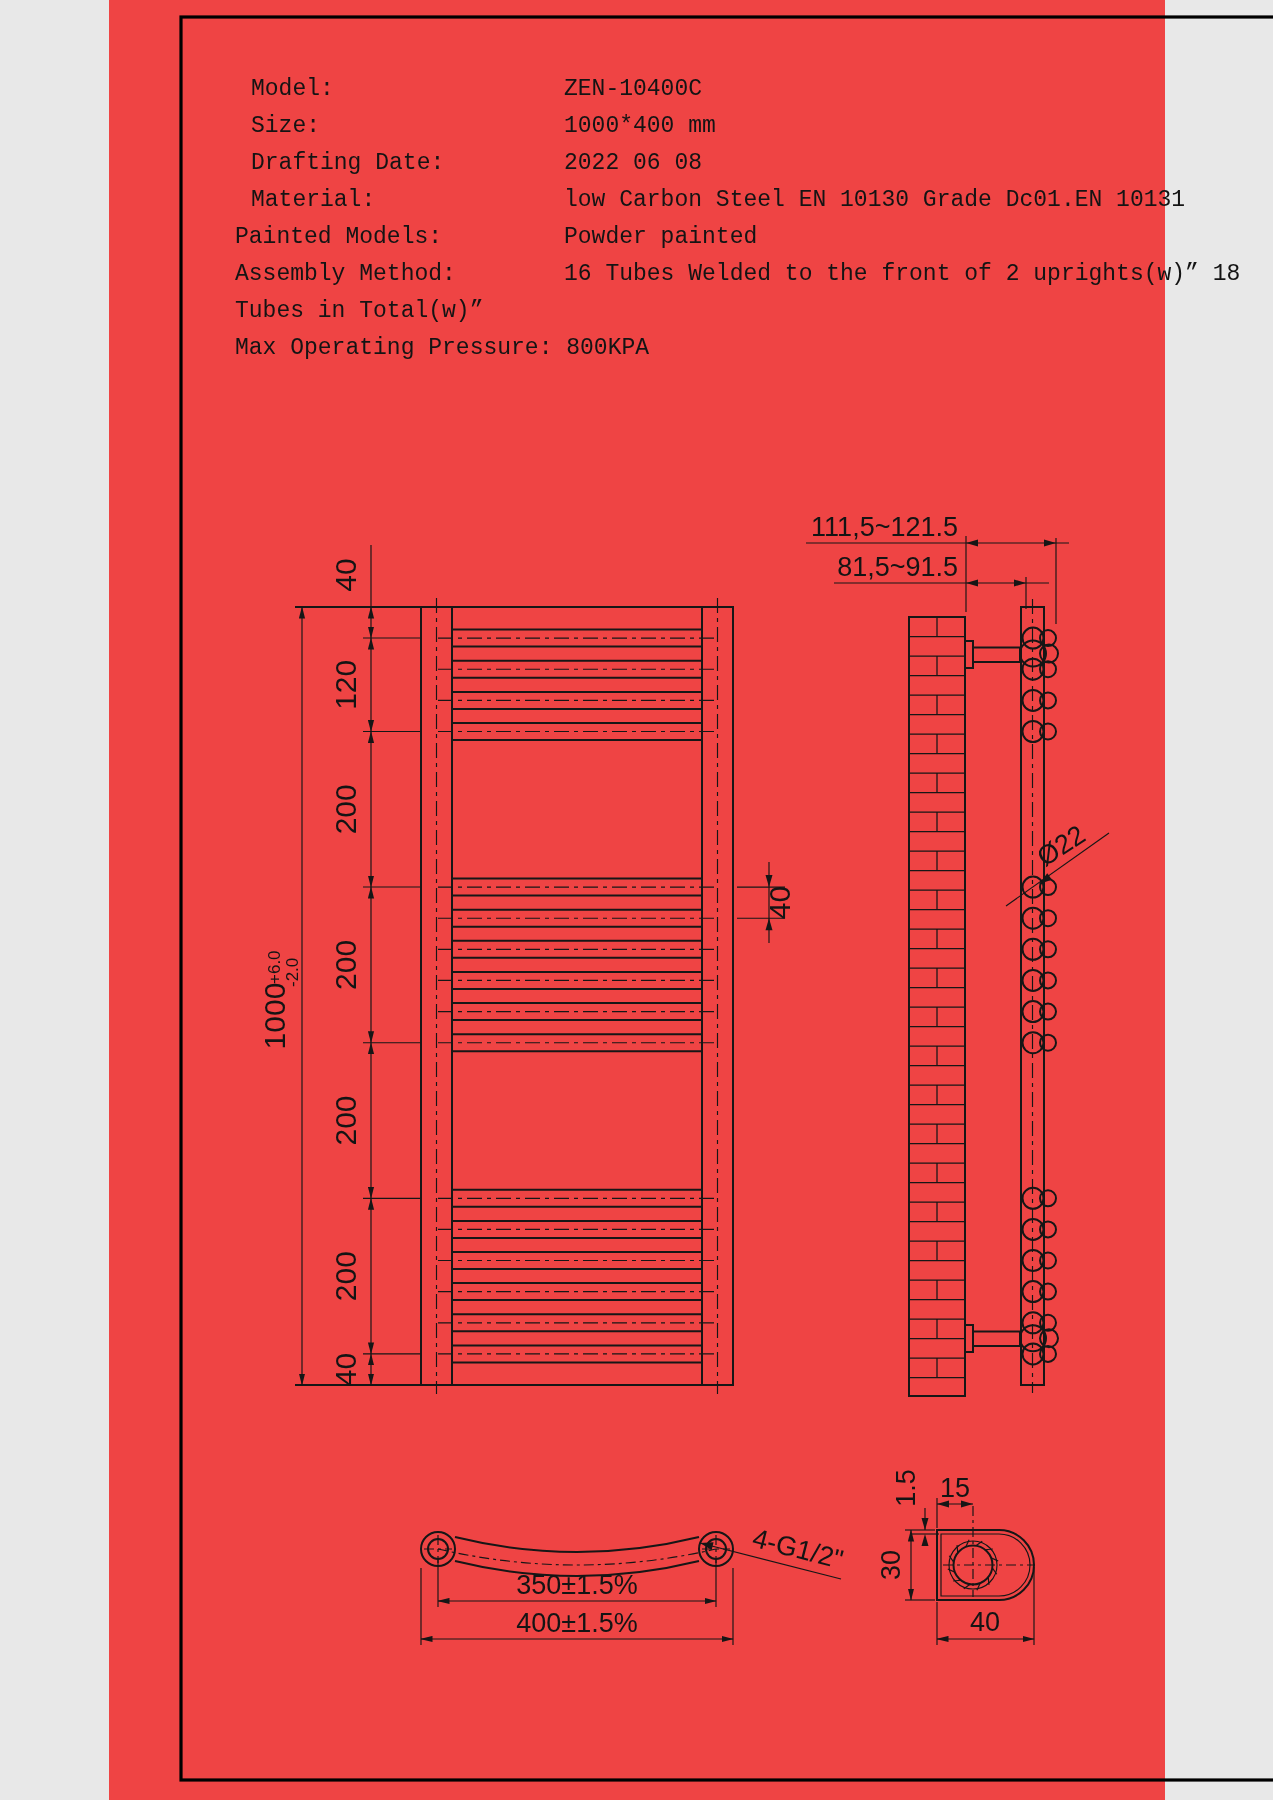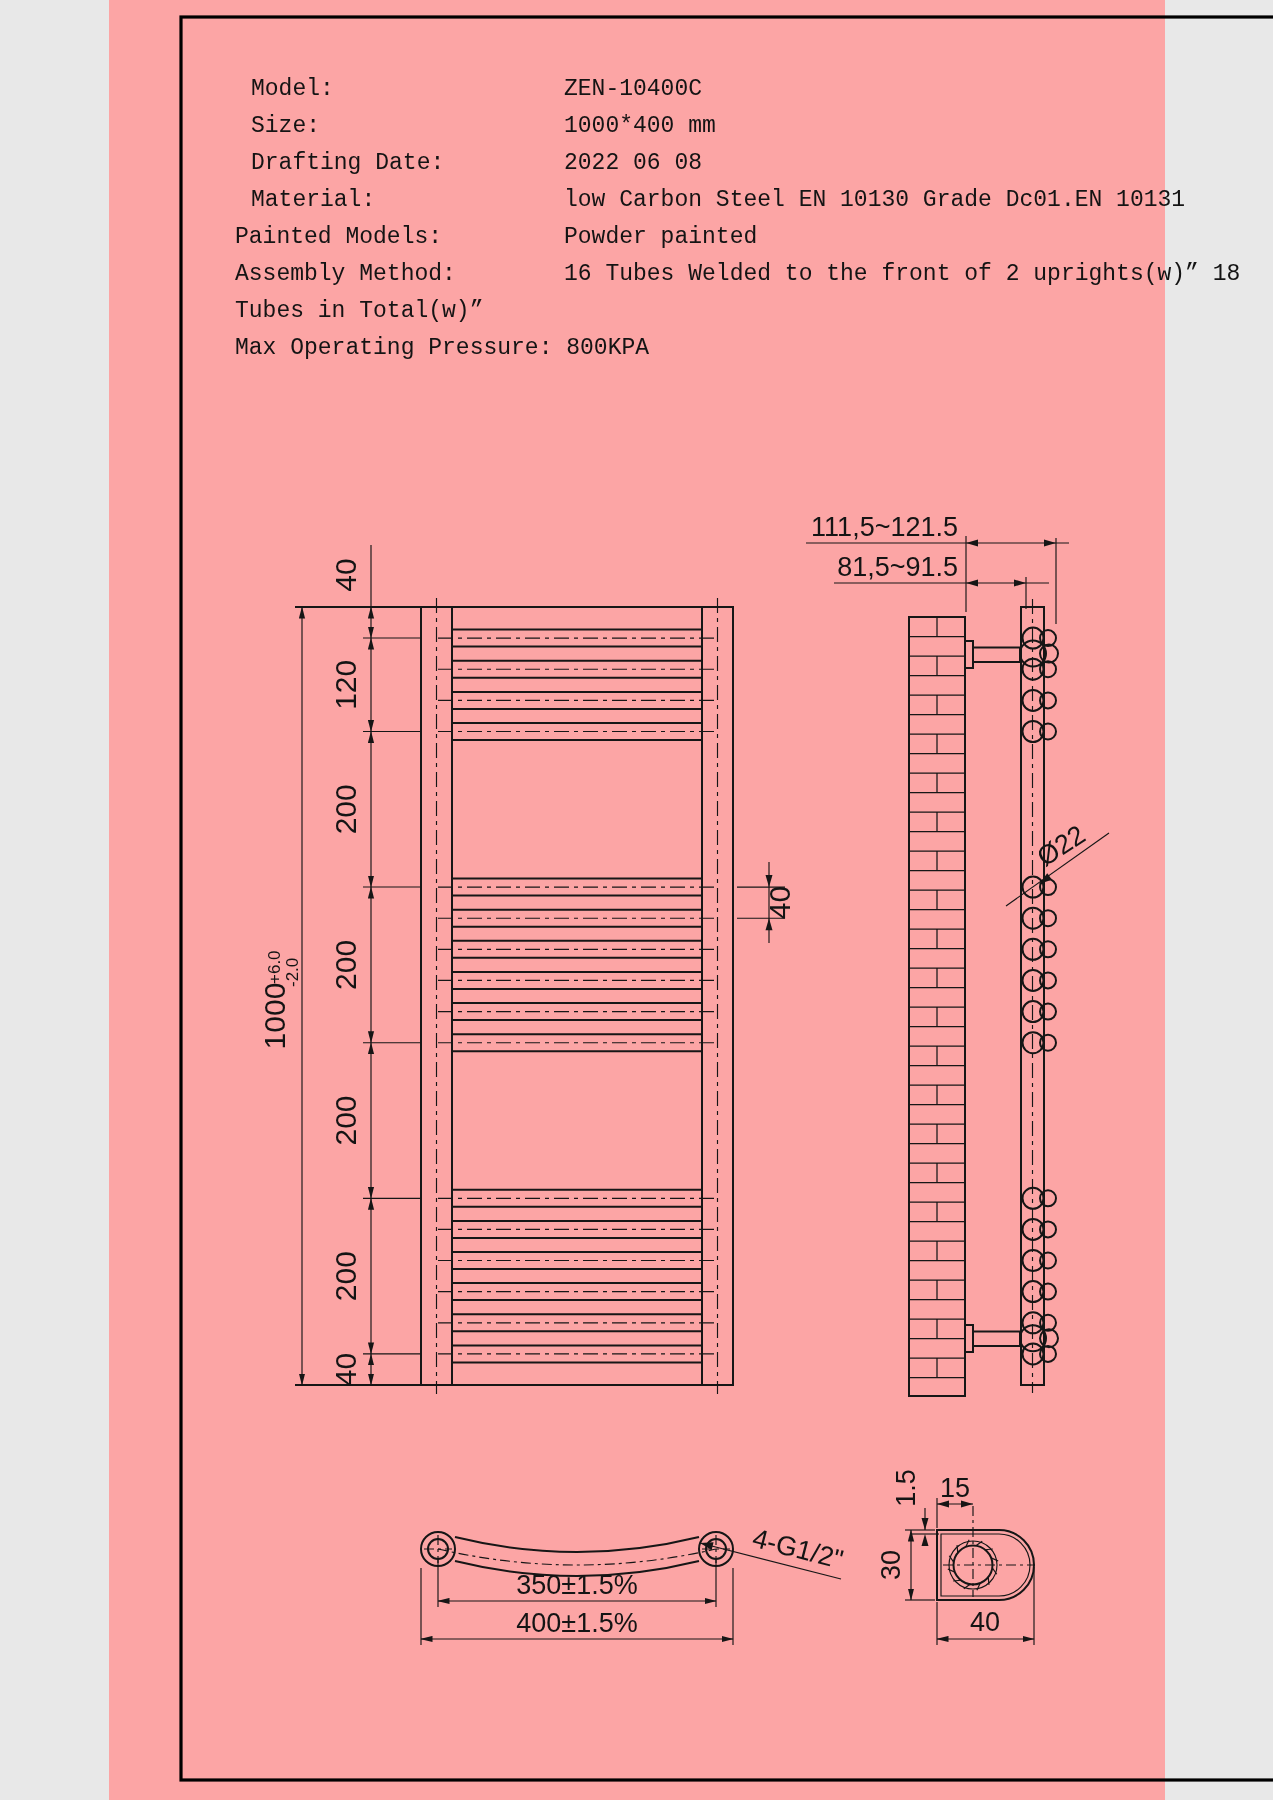--- a/index.html
+++ b/index.html
@@ -1,16 +1,16 @@
 <!DOCTYPE html>
 <html><head>
 <meta charset="utf-8">
 <style>
   html,body{margin:0;padding:0;background:#e8e8e8;}
-  #page{position:relative;width:1056px;height:1800px;background:#fca5a5;margin:0 auto;
+  #page{position:relative;width:1056px;height:1800px;background:#ef4444;margin:0 auto;
         font-family:"Liberation Sans", sans-serif;}
   svg{display:block}
   .ln   {stroke:#161616;stroke-width:2;fill:none;stroke-linecap:butt;}
   .thk  {stroke:#000;stroke-width:3.2;fill:none;}
   .thin {stroke:#161616;stroke-width:1.15;fill:none;}
   .cl   {stroke:#161616;stroke-width:1.15;fill:none;stroke-dasharray:15 5 4 5;}
   .clf  {stroke:#161616;stroke-width:1.15;fill:none;stroke-dasharray:10 4 3 4;}
   .brk  {stroke:#161616;stroke-width:1.25;fill:none;}
   .arr  {fill:#161616;stroke:none;}
   .t-mono{font-family:"Liberation Mono","DejaVu Sans Mono",monospace;font-size:23px;fill:#141414;}

